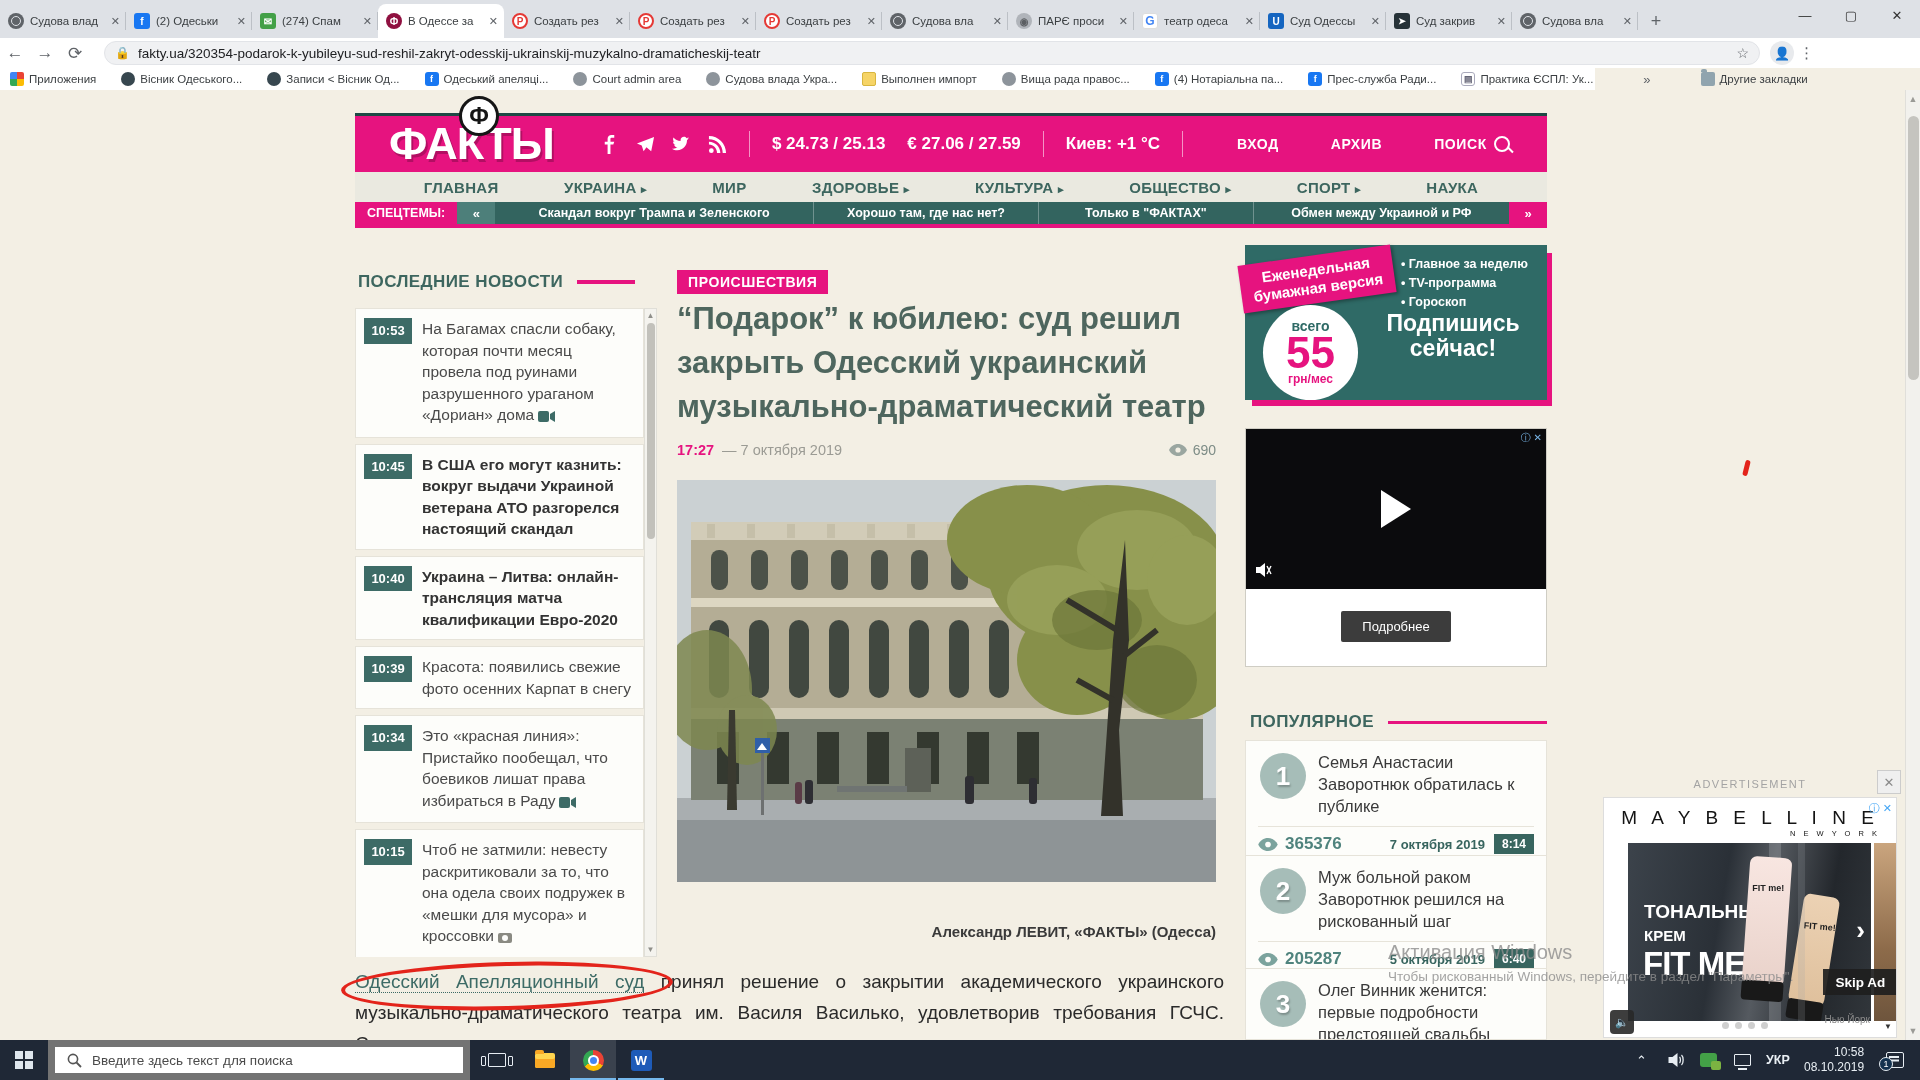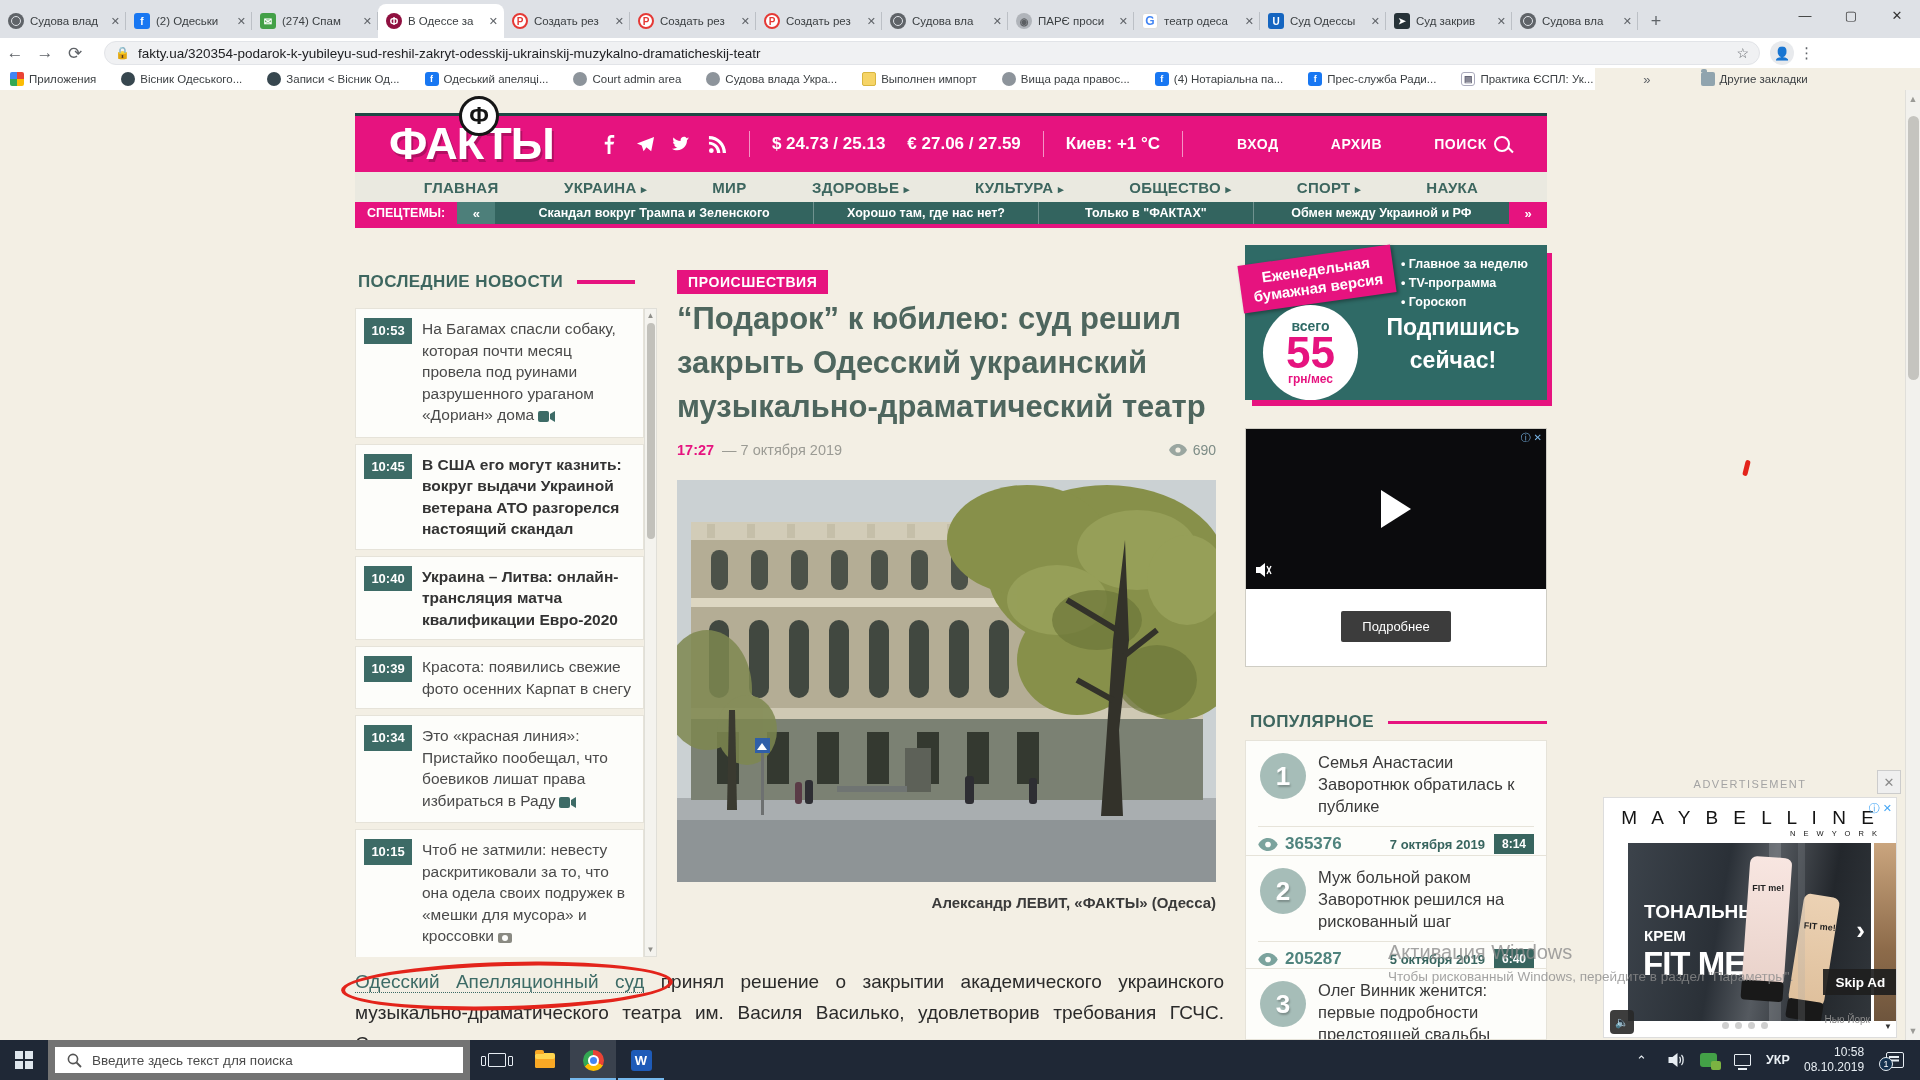--- a/index.html
+++ b/index.html
@@ -103,36 +103,36 @@
   .sbscroll .thumb { position:absolute; left:2px; top:14px; width:8px; height:216px; background:#c2c1bb; border-radius:4px; }
 
   
   .catbadge { position:absolute; left:677px; top:180px; background:#e6137f; color:#fff; font-size:14px; font-weight:800; letter-spacing:.6px; padding:4px 11px; }
   .h1 { position:absolute; left:677px; top:207px; width:545px; font-size:31px; line-height:44px; font-weight:800; color:#4e665e; }
   .ameta { position:absolute; left:677px; top:352px; width:539px; display:flex; align-items:center; font-size:14.5px; }
   .ameta .t { color:#e6137f; font-weight:700; margin-right:8px; }
   .ameta .d { color:#9b9b94; }
   .ameta .views { margin-left:auto; display:flex; align-items:center; gap:6px; color:#7d8c86; font-size:14px; }
   .photo { position:absolute; left:677px; top:390px; width:539px; height:402px; }
-  .caption { position:absolute; left:677px; top:804px; width:539px; text-align:right; font-size:15px; font-weight:700; color:#3a3a3a; }
+  .caption { position:absolute; left:677px; top:833px; width:539px; text-align:right; font-size:15px; font-weight:700; color:#3a3a3a; }
   .body { position:absolute; left:355px; top:876px; width:869px; font-size:19px; line-height:31px; color:#2a2a2a; text-align:justify; }
   .body .lnk { color:#3d6b66; border-bottom:1px dotted #3d6b66; }
   .redellipse { position:absolute; left:341px; top:872px; width:332px; height:48px; border:4px solid #e3241b; border-radius:50%; transform:rotate(-1.5deg); z-index:6; }
   .redtick { position:absolute; left:1744px; top:370px; width:5px; height:16px; background:#e3241b; border-radius:3px; transform:rotate(14deg); z-index:6; }
 
   
   .subbox { position:absolute; left:1245px; top:155px; width:302px; height:155px; background:#2f6a66; box-shadow:6px 7px 0 -1px #e6137f; z-index:2; }
   .ribbon { position:absolute; left:-5px; top:10px; background:#e6137f; color:#fff; font-size:15px; font-weight:800; line-height:18px; text-align:center; padding:6px 12px; transform:rotate(-8deg); box-shadow:2px 2px 4px rgba(0,0,0,.35); }
   .subullets { position:absolute; right:6px; top:10px; width:140px; color:#fff; font-size:12.5px; font-weight:700; line-height:19px; }
   .subullets div::before { content:"• "; }
   .pricecircle { position:absolute; left:18px; top:60px; width:95px; height:95px; border-radius:50%; background:#fff; text-align:center; padding-top:13px; }
   .pc1 { color:#2f6a66; font-size:14px; font-weight:700; }
   .pc2 { color:#e6137f; font-size:44px; font-weight:800; line-height:38px; }
   .pc3 { color:#e6137f; font-size:12px; font-weight:700; }
-  .subcta { position:absolute; left:120px; top:66px; width:176px; color:#fff; font-size:23px; line-height:33px; font-weight:800; text-align:center; }
+  .subcta { position:absolute; left:120px; top:66px; width:176px; color:#fff; font-size:23px; line-height:25px; font-weight:800; text-align:center; }
 
   .vad { position:absolute; left:1245px; top:338px; width:302px; height:239px; background:#fff; border:1px solid #cfcdc4; z-index:2; }
   .vscreen { position:relative; width:100%; height:160px; background:#0b0b0d; }
   .playtri { position:absolute; left:50%; top:50%; transform:translate(-50%,-50%); width:0; height:0; border-left:30px solid #fff; border-top:19px solid transparent; border-bottom:19px solid transparent; }
   .vmute { position:absolute; left:10px; bottom:8px; }
   .adch { position:absolute; right:4px; top:2px; color:#7ab7e8; font-size:10px; }
   .vbtn { margin:22px auto 0; width:110px; background:#3c3c3c; color:#fff; font-size:13px; text-align:center; padding:8px 0; border-radius:2px; }
 
   .pophead { position:absolute; left:1250px; top:622px; width:297px; display:flex; align-items:center; gap:14px; }
   .poptitle { font-size:17px; font-weight:800; color:#3d665f; letter-spacing:.4px; }

